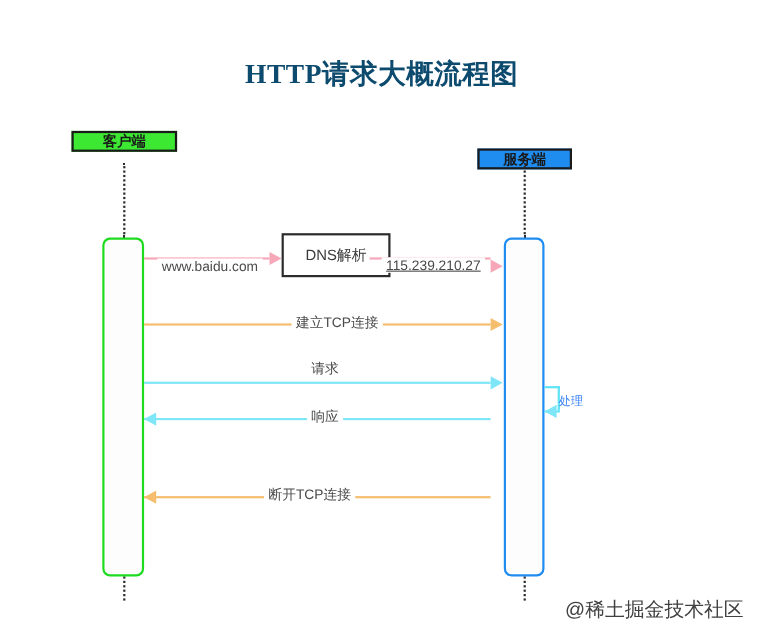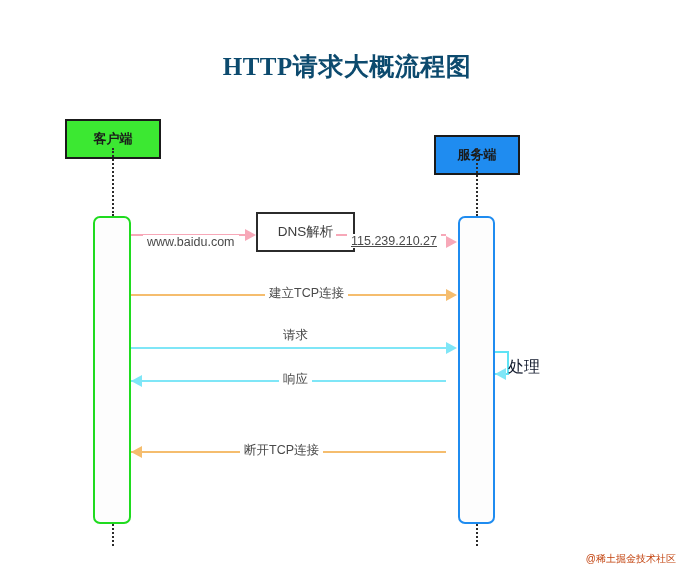--- a/index.html
+++ b/index.html
@@ -28,21 +28,21 @@
     font-size: 25px;
     font-weight: 700;
     color: #0c4a6e;
     letter-spacing: 0.5px;
     font-family: "Liberation Serif", "DejaVu Serif", serif;
   }
 
   
   .participant {
     position: absolute;
-    height: 40px;
+    height: 19px;
     border: 2px solid #1a1a1a;
     box-sizing: border-box;
     display: flex;
     align-items: center;
     justify-content: center;
     font-size: 13px;
     font-weight: 700;
     color: #1a1a1a;
   }
   .participant-client {
@@ -143,32 +143,32 @@
     height: 0;
     border-top: 2px solid #5fe3f5;
   }
   .self-loop-vert {
     position: absolute;
     width: 0;
     border-left: 2px solid #5fe3f5;
   }
   .self-label {
     position: absolute;
-    font-size: 16px;
-    color: #0f172a;
+    font-size: 11px;
+    color: #3b82f6;
     white-space: nowrap;
   }
 
   
   .watermark {
     position: absolute;
     right: 18px;
     bottom: 14px;
-    font-size: 10px;
-    color: #c2410c;
+    font-size: 18px;
+    color: #404040;
     white-space: nowrap;
   }
 </style>
 </head>
 <body>
 
 <div id="canvas">
 
   <div class="diagram-title">HTTP请求大概流程图</div>
 

